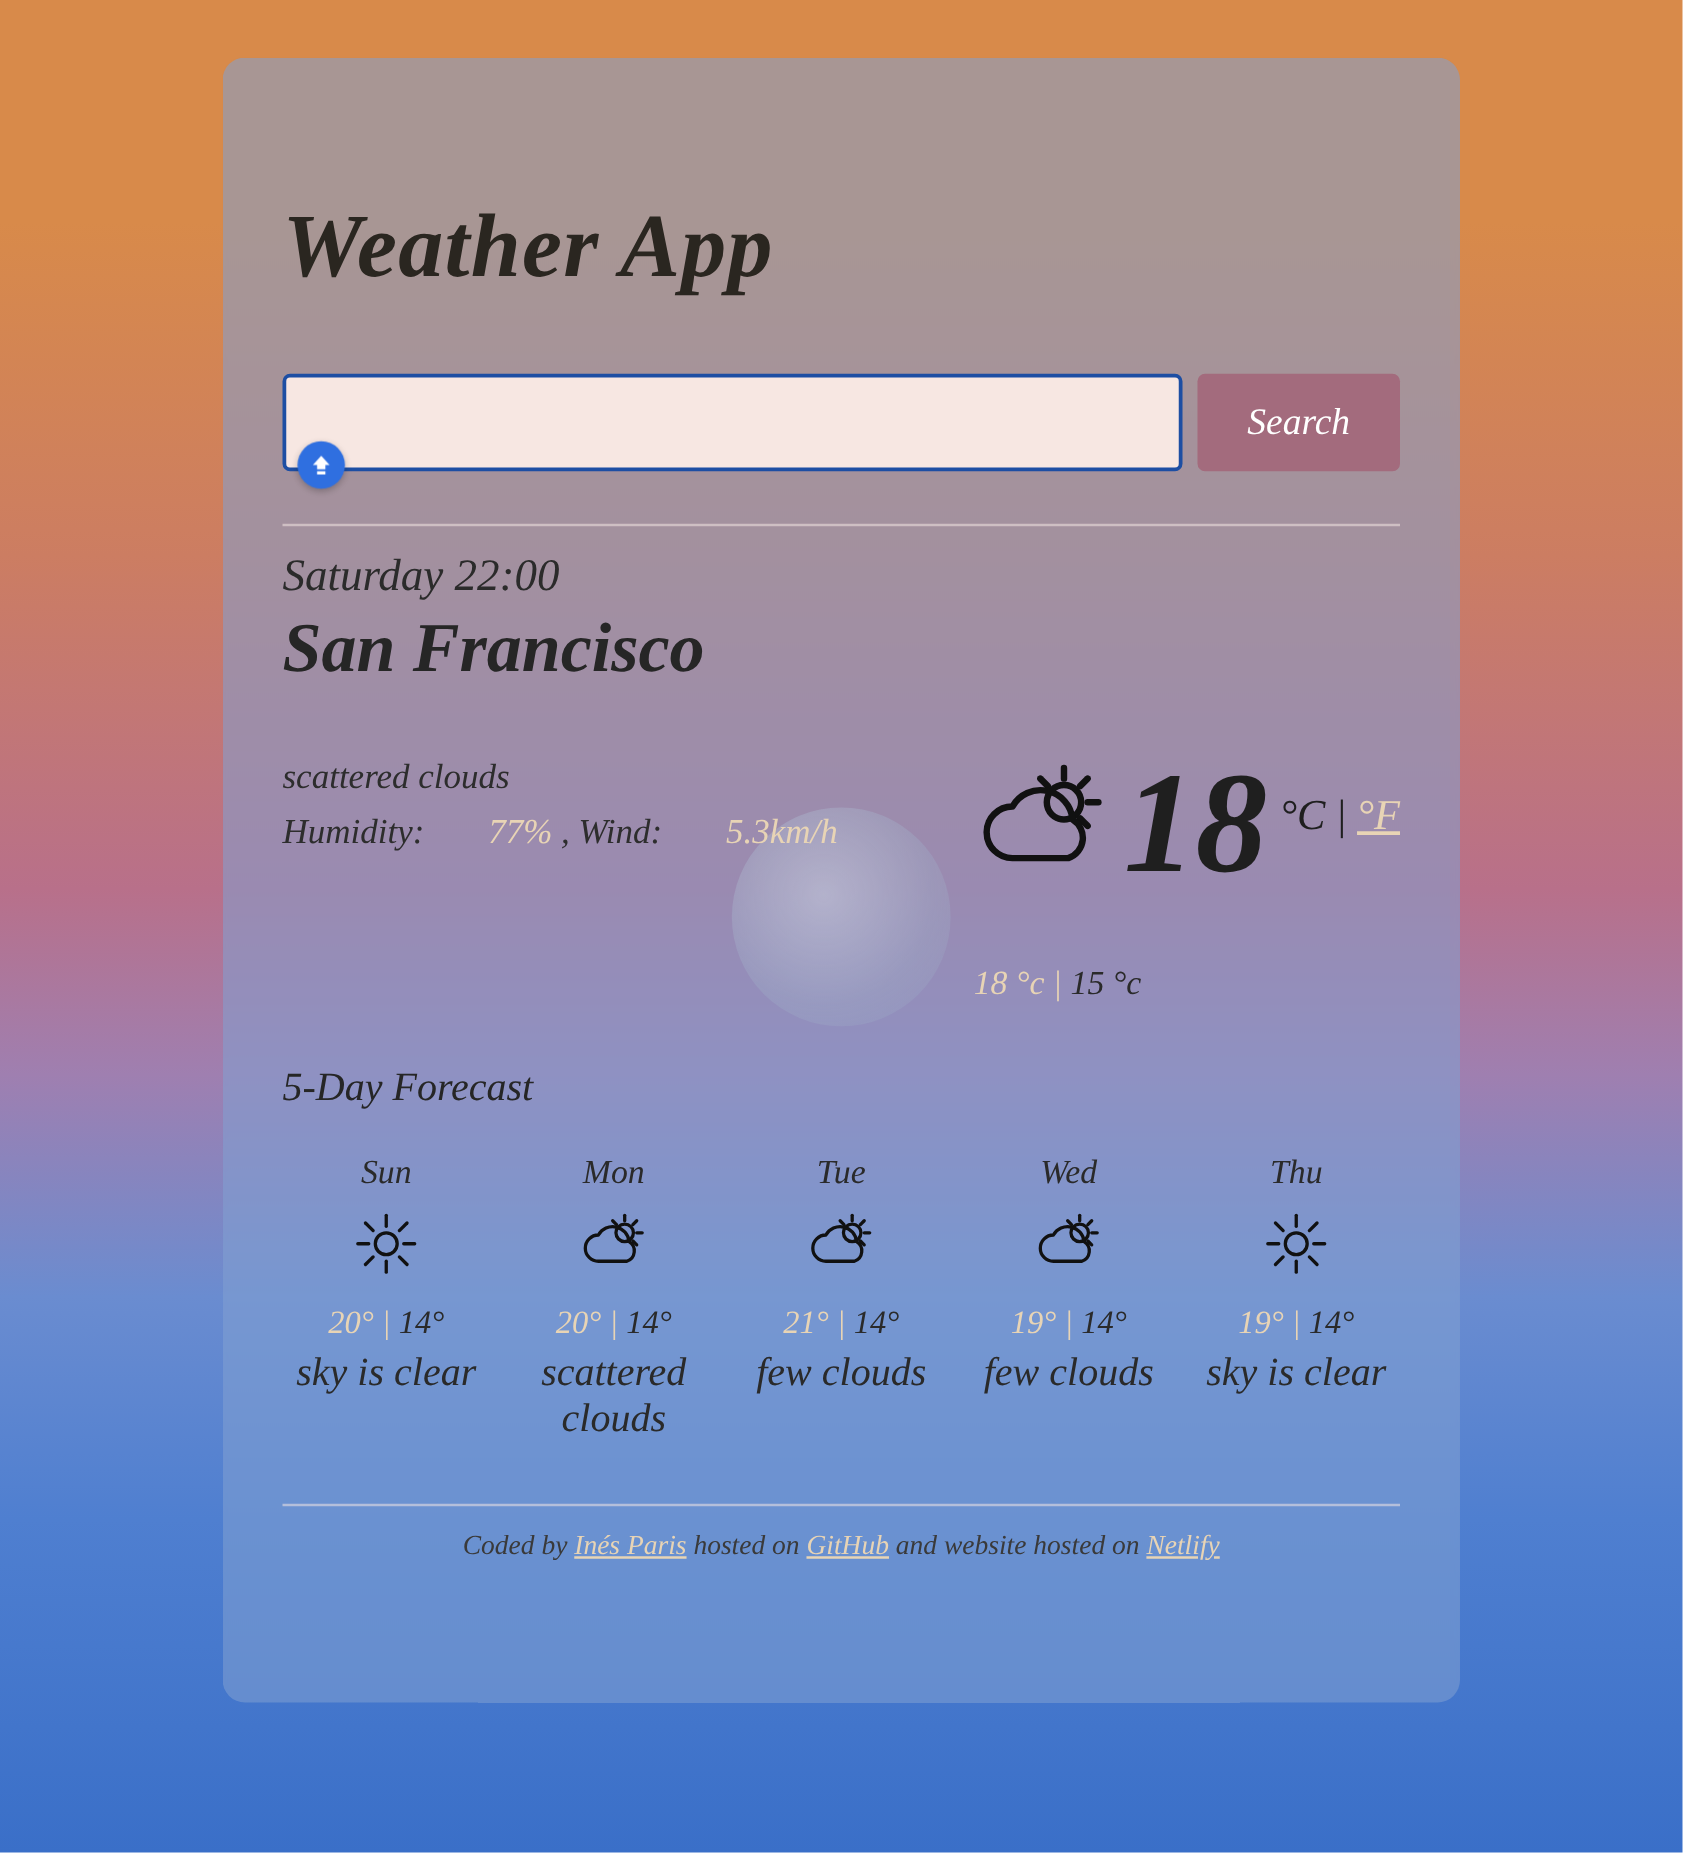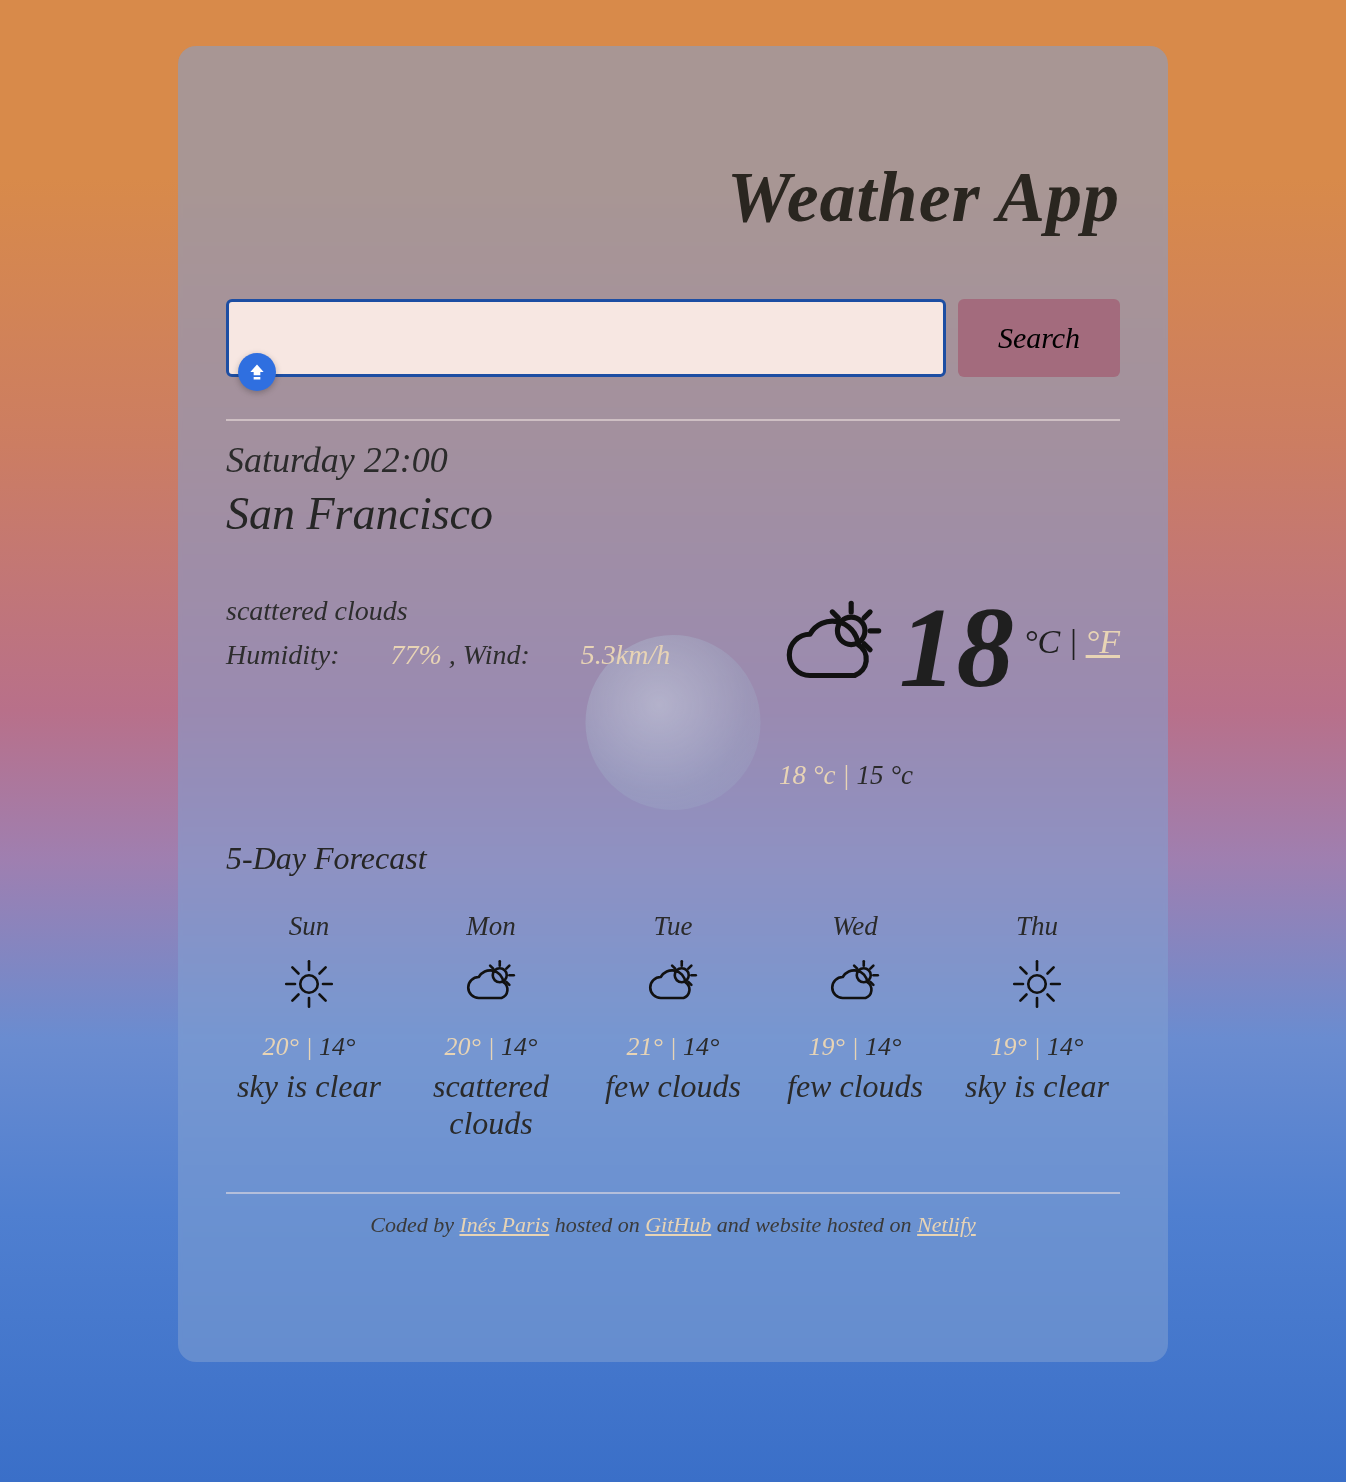--- a/index.html
+++ b/index.html
@@ -25,21 +25,21 @@
     width: 990px;
     max-width: 100%;
     background: rgba(130,160,210,0.55);
     border-radius: 18px;
     padding: 40px 48px 60px;
     backdrop-filter: blur(2px);
     color: #2a2a2a;
     position: relative;
   }
   .app-title {
-    text-align: right;
+    text-align: left;
     font-size: 72px;
     font-weight: bold;
     color: #2a2620;
     margin: 70px 0 60px;
     letter-spacing: 1px;
   }
   .search-row {
     display: flex;
     gap: 12px;
     margin-bottom: 42px;
@@ -56,39 +56,39 @@
     padding: 0 22px;
     color: #333;
     outline: none;
   }
   .search-btn {
     width: 162px;
     height: 78px;
     border: none;
     border-radius: 6px;
     background: #a36b7d;
-    color: #000000;
+    color: #ffffff;
     font-size: 30px;
     font-family: inherit;
     font-style: italic;
     cursor: pointer;
   }
   hr.divider {
     border: none;
     border-top: 2px solid rgba(240,230,225,0.55);
     margin: 0 0 18px 0;
   }
   .datetime {
     font-size: 36px;
     color: #2b2b2b;
     margin-bottom: 6px;
   }
   .city {
-    font-size: 46px;
-    font-weight: normal;
+    font-size: 56px;
+    font-weight: bold;
     color: #262626;
     margin-bottom: 50px;
   }
   .current-row {
     display: flex;
     align-items: flex-start;
     justify-content: space-between;
     margin-bottom: 40px;
     position: relative;
     min-height: 210px;

